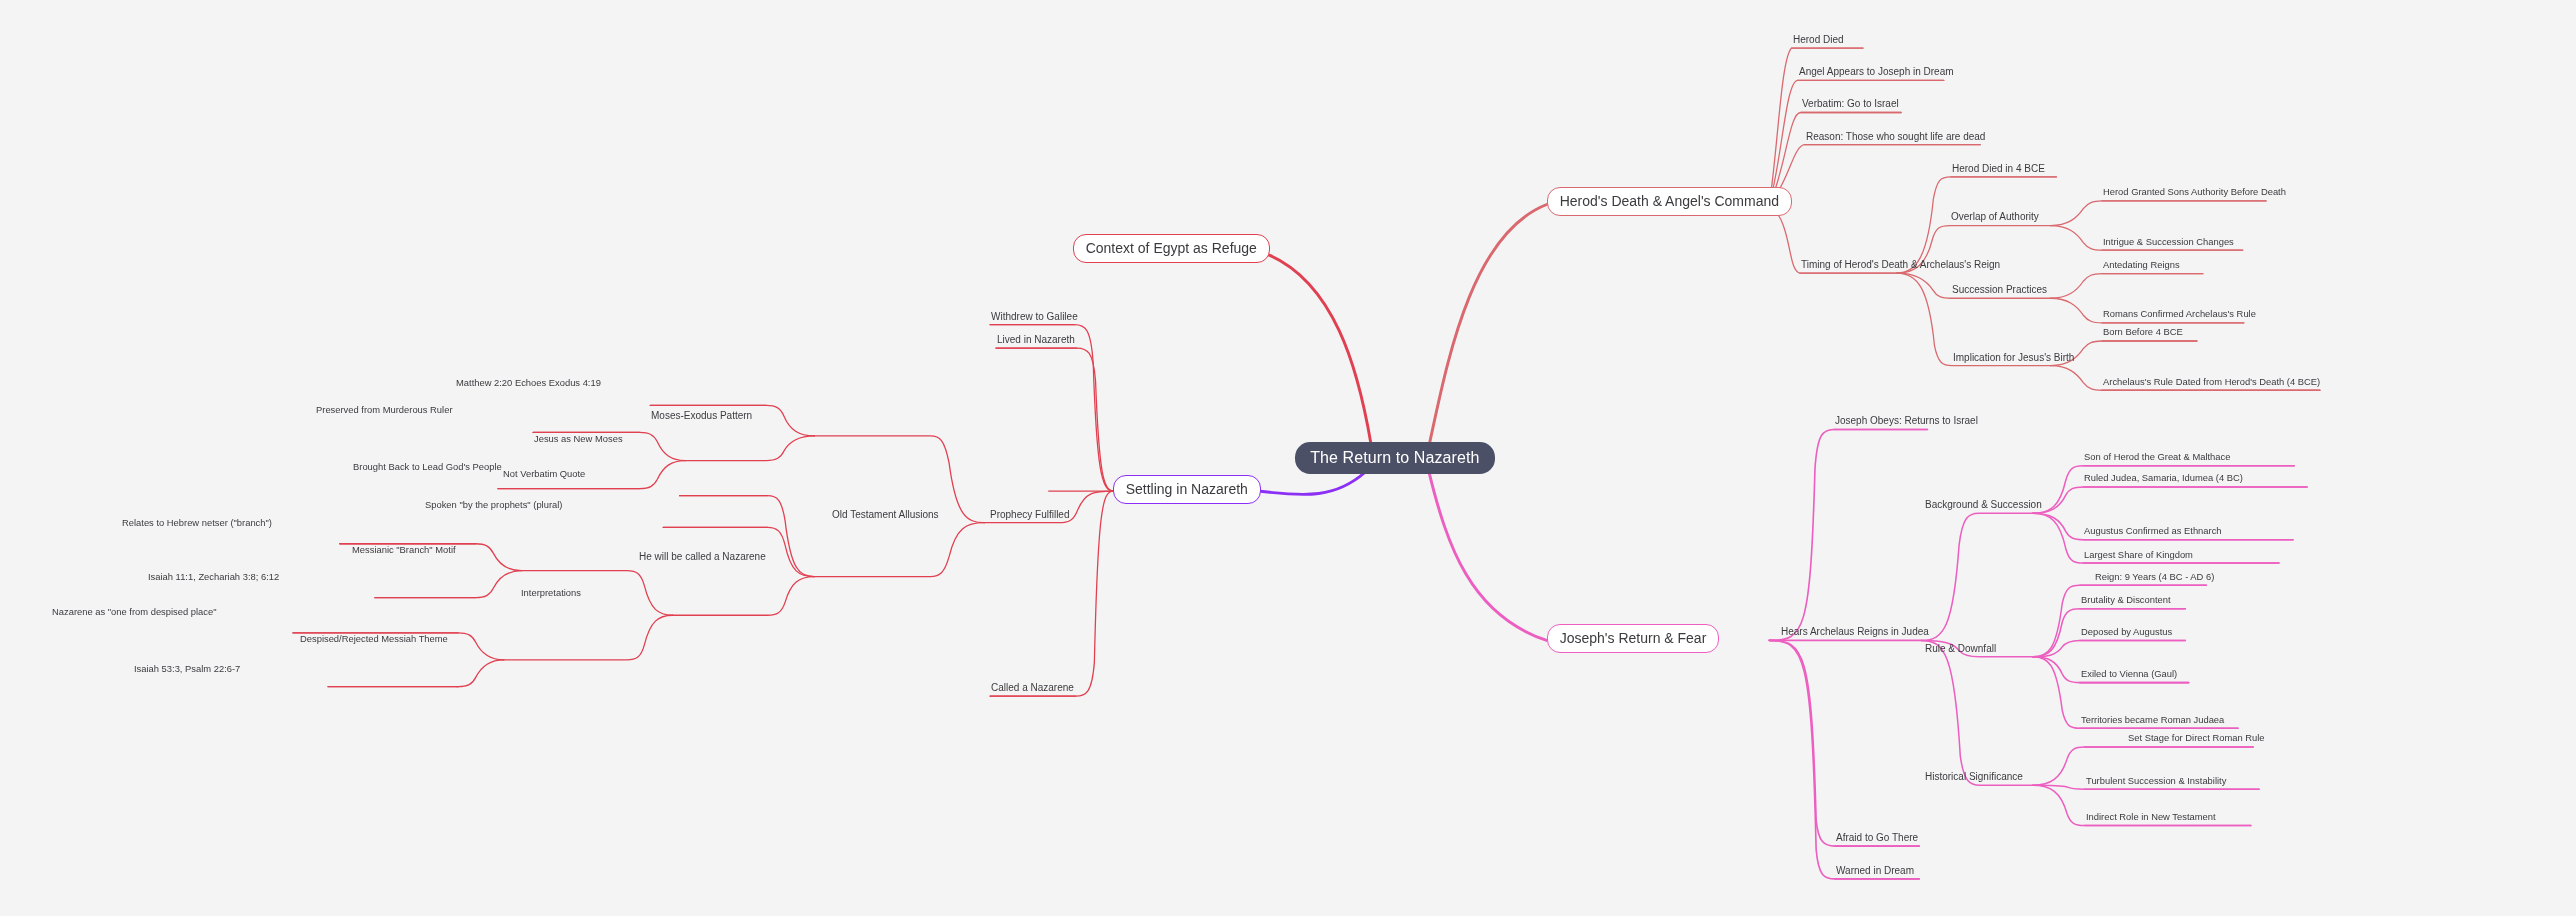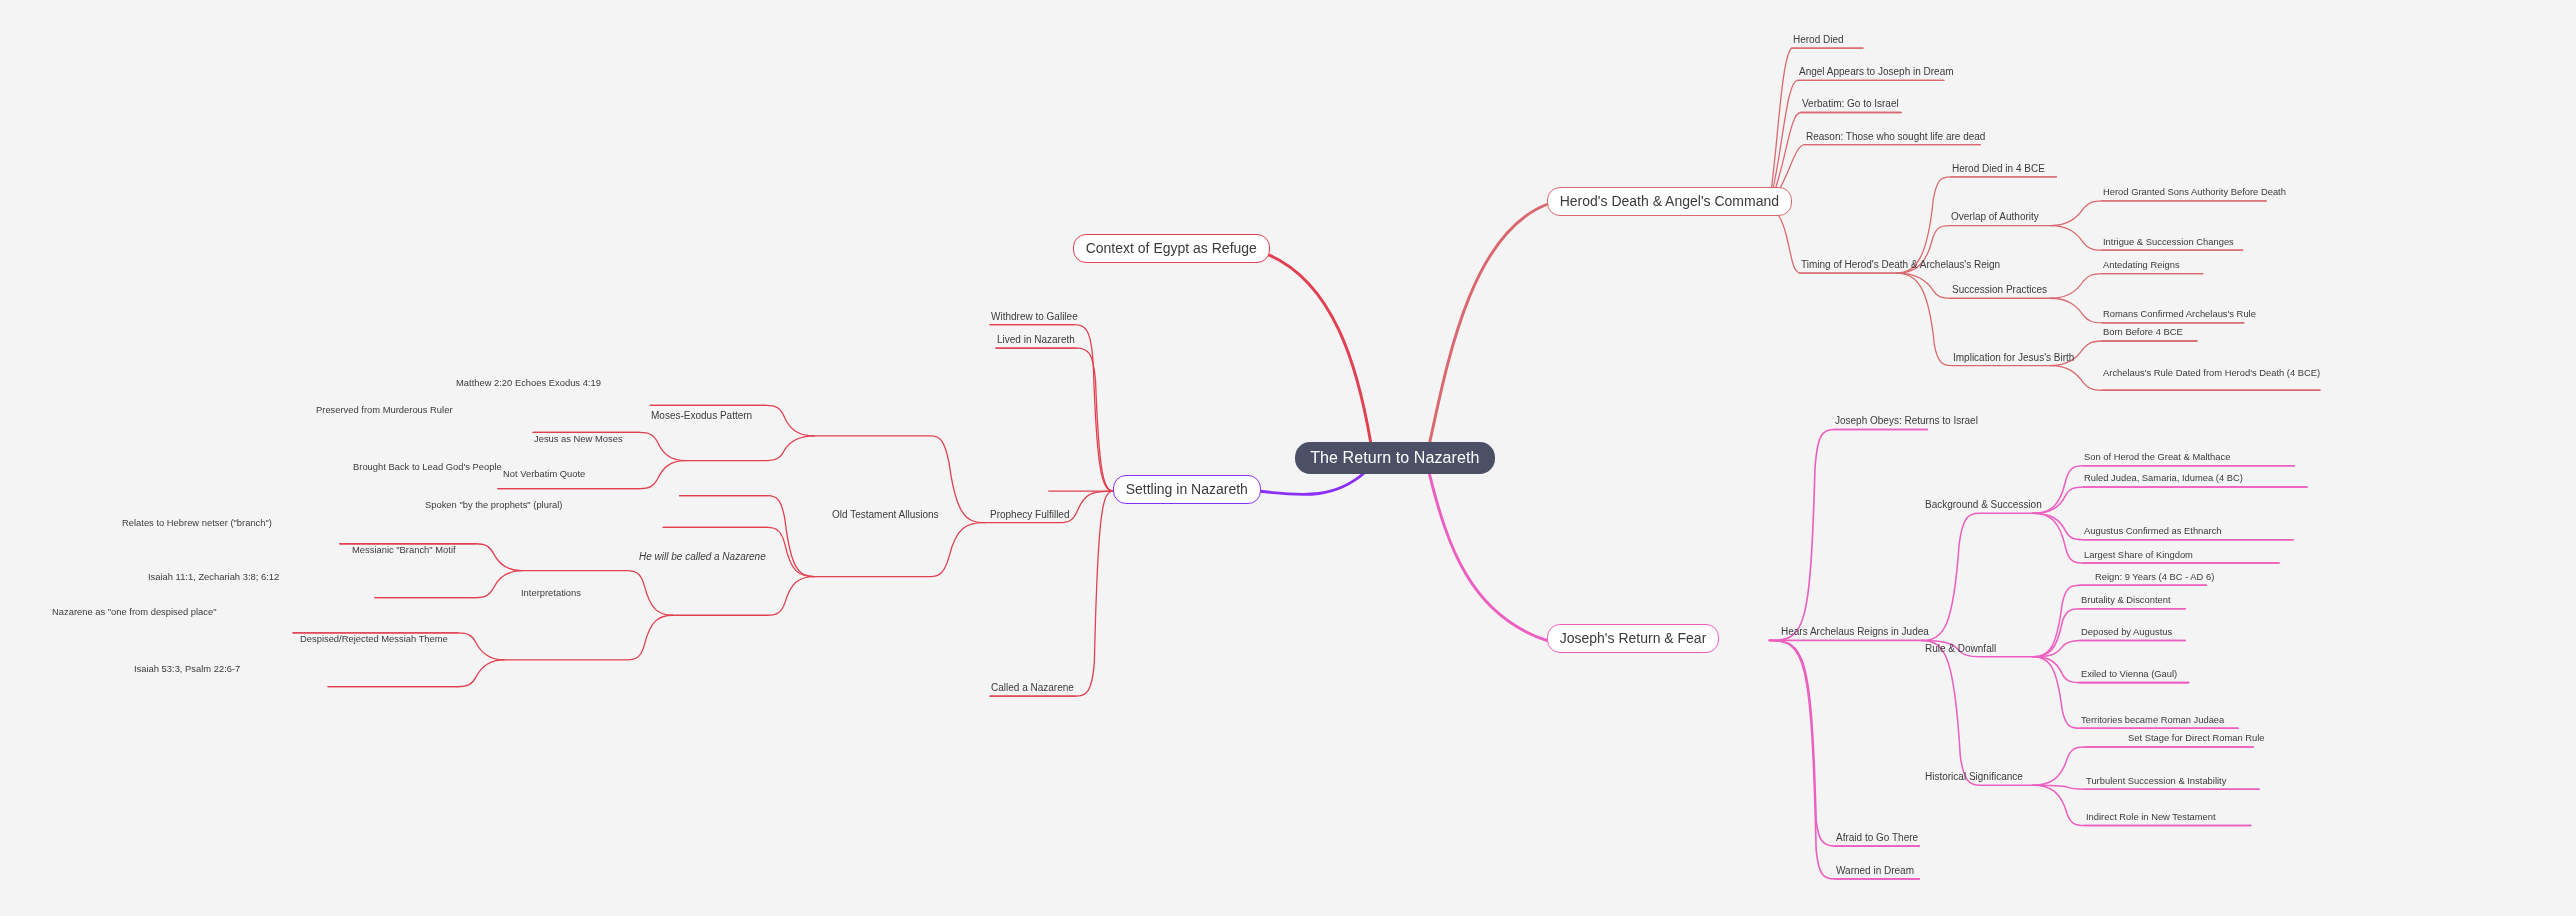--- a/index.html
+++ b/index.html
@@ -238,21 +238,21 @@
   <div class="node txt" style="left:1952px;top:163px;">Herod Died in 4 BCE</div>
   <div class="node txt" style="left:1951px;top:211px;">Overlap of Authority</div>
   <div class="node txt" style="left:1952px;top:284px;">Succession Practices</div>
   <div class="node txt" style="left:1953px;top:352px;">Implication for Jesus's Birth</div>
 
   <div class="node txt small" style="left:2103px;top:187px;">Herod Granted Sons Authority Before Death</div>
   <div class="node txt small" style="left:2103px;top:237px;">Intrigue &amp; Succession Changes</div>
   <div class="node txt small" style="left:2103px;top:260px;">Antedating Reigns</div>
   <div class="node txt small" style="left:2103px;top:309px;">Romans Confirmed Archelaus's Rule</div>
   <div class="node txt small" style="left:2103px;top:327px;">Born Before 4 BCE</div>
-  <div class="node txt small" style="left:2103px;top:368px;text-align:center;">Archelaus's Rule Dated from Herod's Death (4 BCE)</div>
+  <div class="node txt small" style="left:2103px;top:377px;text-align:center;">Archelaus's Rule Dated from Herod's Death (4 BCE)</div>
 
   <div class="node txt" style="left:1835px;top:415px;">Joseph Obeys: Returns to Israel</div>
   <div class="node txt" style="left:1781px;top:626px;">Hears Archelaus Reigns in Judea</div>
   <div class="node txt" style="left:1836px;top:832px;">Afraid to Go There</div>
   <div class="node txt" style="left:1836px;top:865px;">Warned in Dream</div>
 
   <div class="node txt" style="left:1925px;top:499px;">Background &amp; Succession</div>
   <div class="node txt" style="left:1925px;top:643px;">Rule &amp; Downfall</div>
   <div class="node txt" style="left:1925px;top:771px;">Historical Significance</div>
 
@@ -271,21 +271,21 @@
   <div class="node txt small" style="left:2086px;top:776px;">Turbulent Succession &amp; Instability</div>
   <div class="node txt small" style="left:2086px;top:812px;">Indirect Role in New Testament</div>
 
   <div class="node txt" style="left:991px;top:311px;">Withdrew to Galilee</div>
   <div class="node txt" style="left:997px;top:334px;">Lived in Nazareth</div>
   <div class="node txt" style="left:832px;top:509px;">Old Testament Allusions</div>
   <div class="node txt" style="left:990px;top:509px;">Prophecy Fulfilled</div>
   <div class="node txt" style="left:991px;top:682px;">Called a Nazarene</div>
 
   <div class="node txt" style="left:651px;top:410px;">Moses-Exodus Pattern</div>
-  <div class="node txt" style="left:639px;top:551px;font-style:italic;">He will be called a Nazarene</div>
+  <div class="node txt" style="left:639px;top:551px;">He will be called a Nazarene</div>
 
   <div class="node txt small" style="left:456px;top:378px;">Matthew 2:20 Echoes Exodus 4:19</div>
   <div class="node txt small" style="left:534px;top:434px;">Jesus as New Moses</div>
   <div class="node txt small" style="left:316px;top:405px;">Preserved from Murderous Ruler</div>
   <div class="node txt small" style="left:309px;top:462px;padding-left:44px;">Brought Back to Lead God's People</div>
 
   <div class="node txt small" style="left:503px;top:469px;">Not Verbatim Quote</div>
   <div class="node txt small" style="left:425px;top:500px;">Spoken "by the prophets" (plural)</div>
   <div class="node txt small" style="left:521px;top:588px;">Interpretations</div>
 

